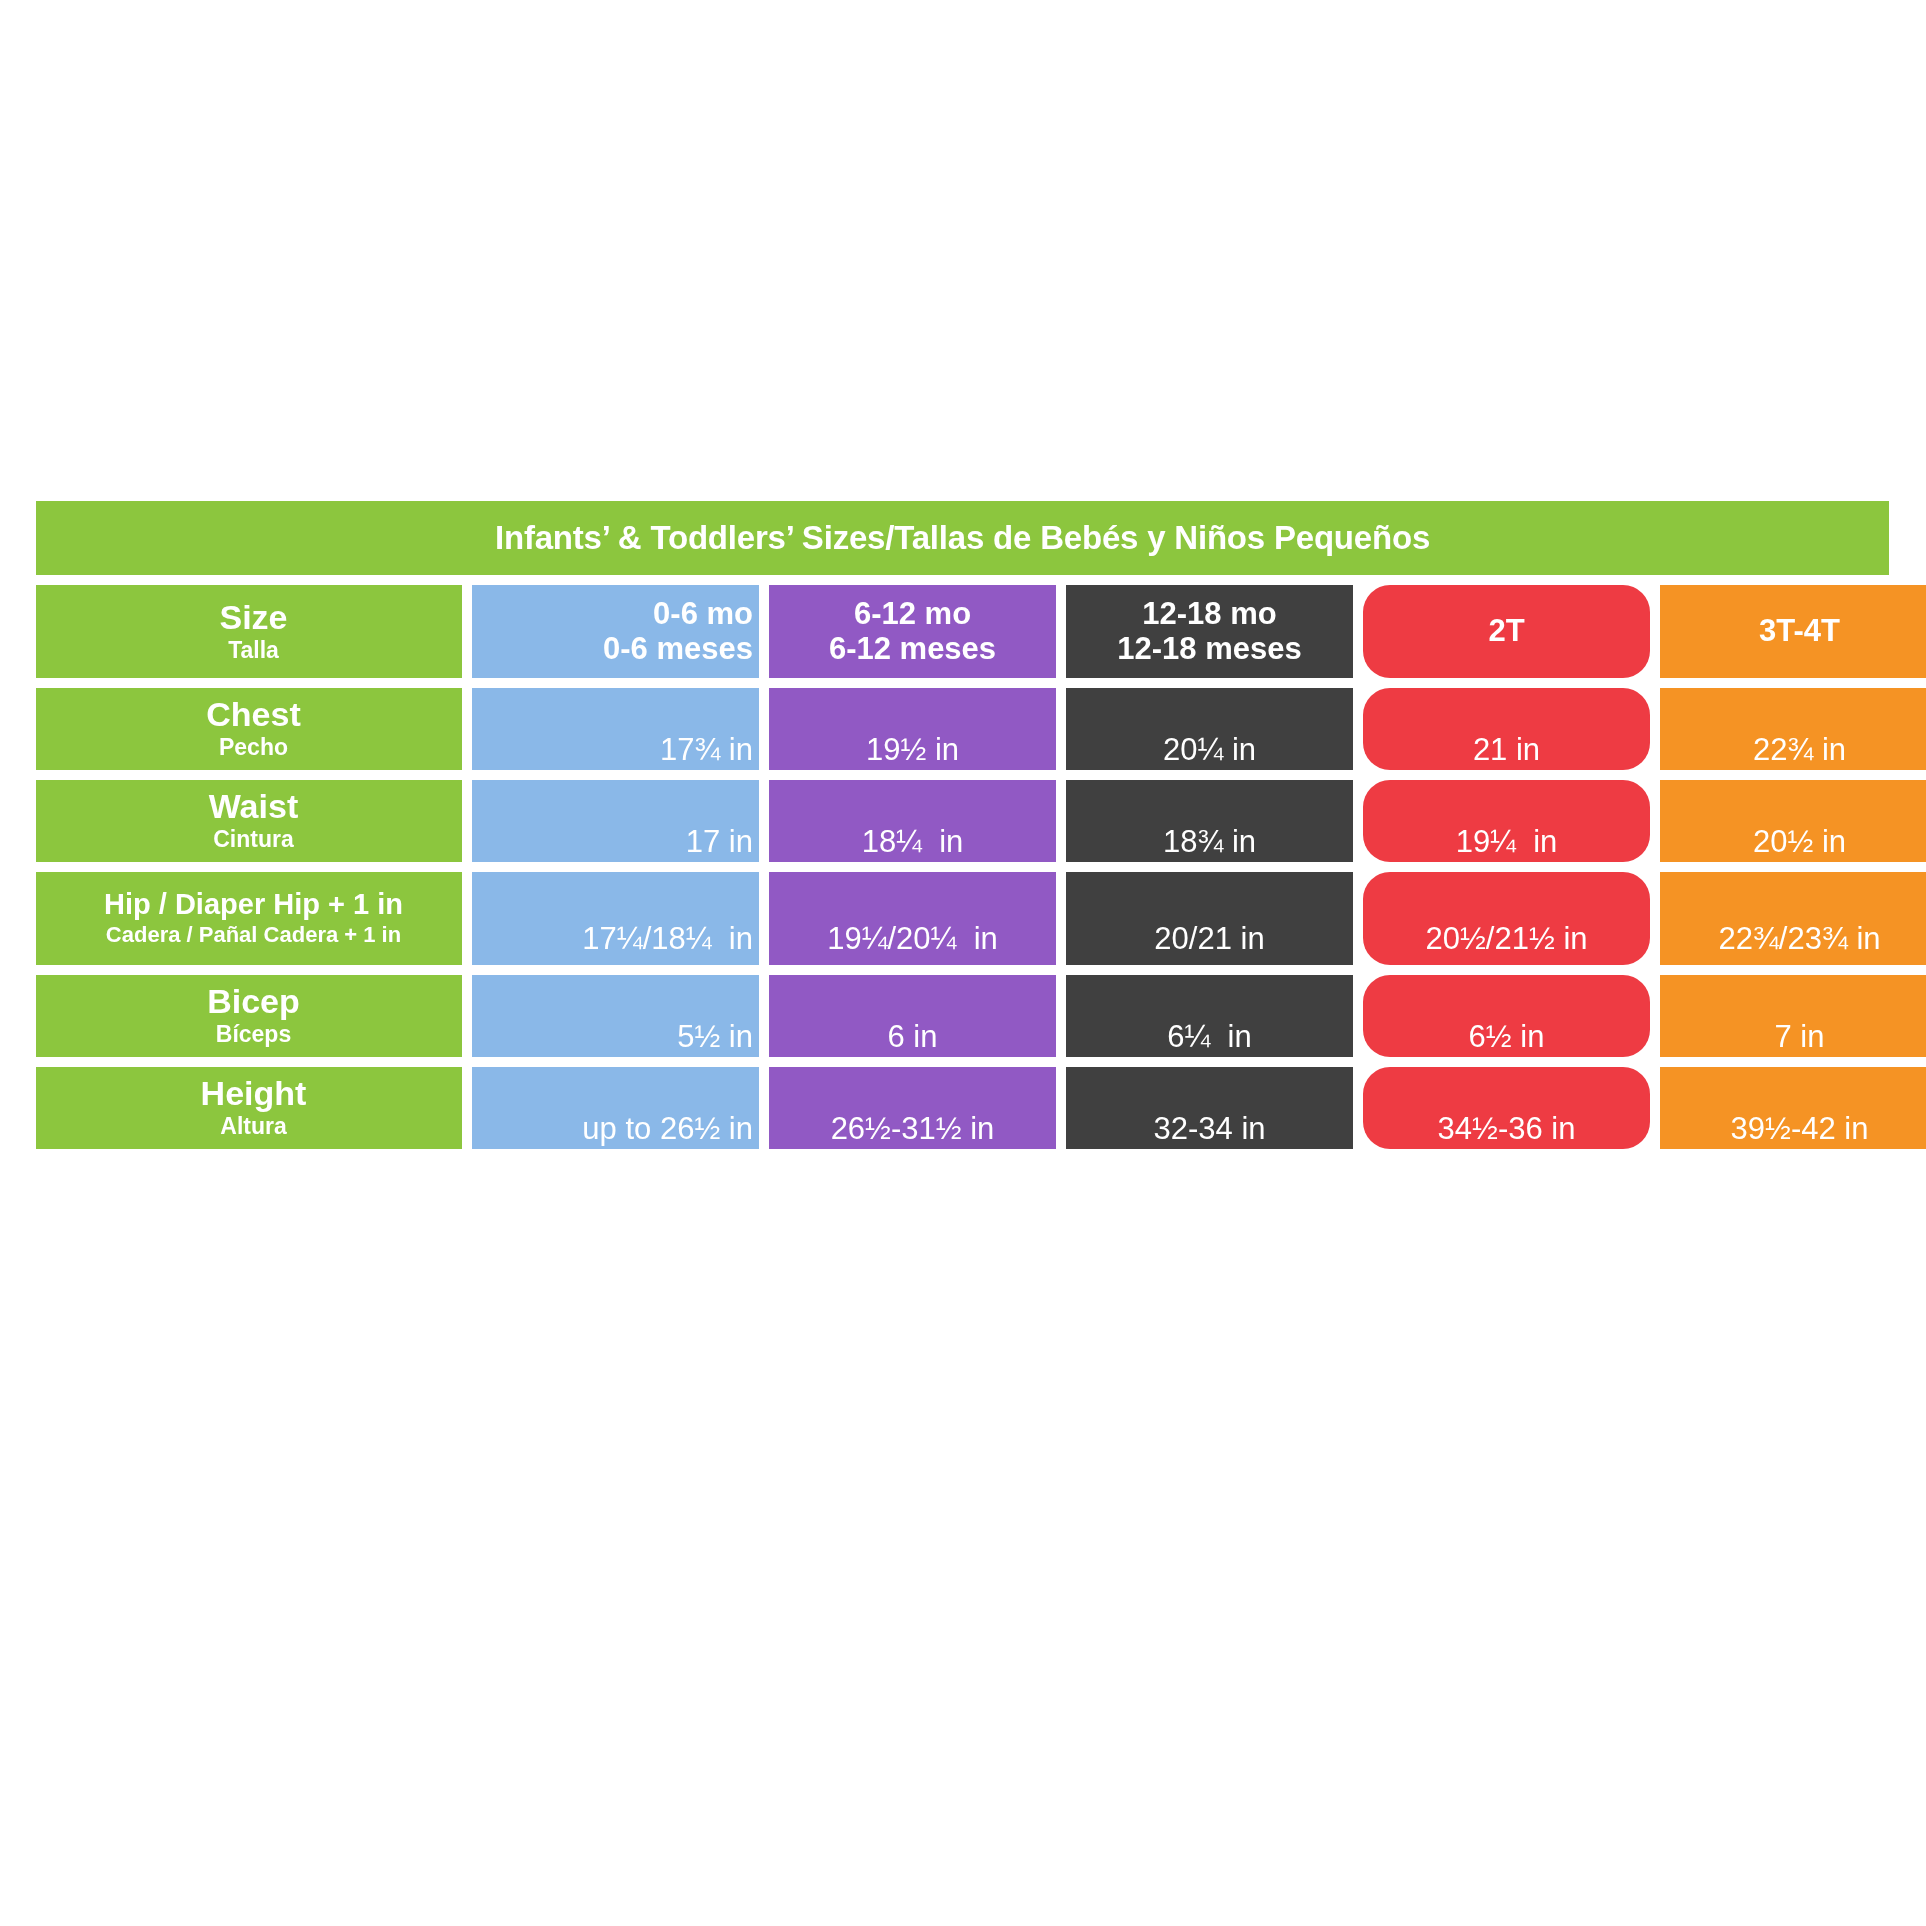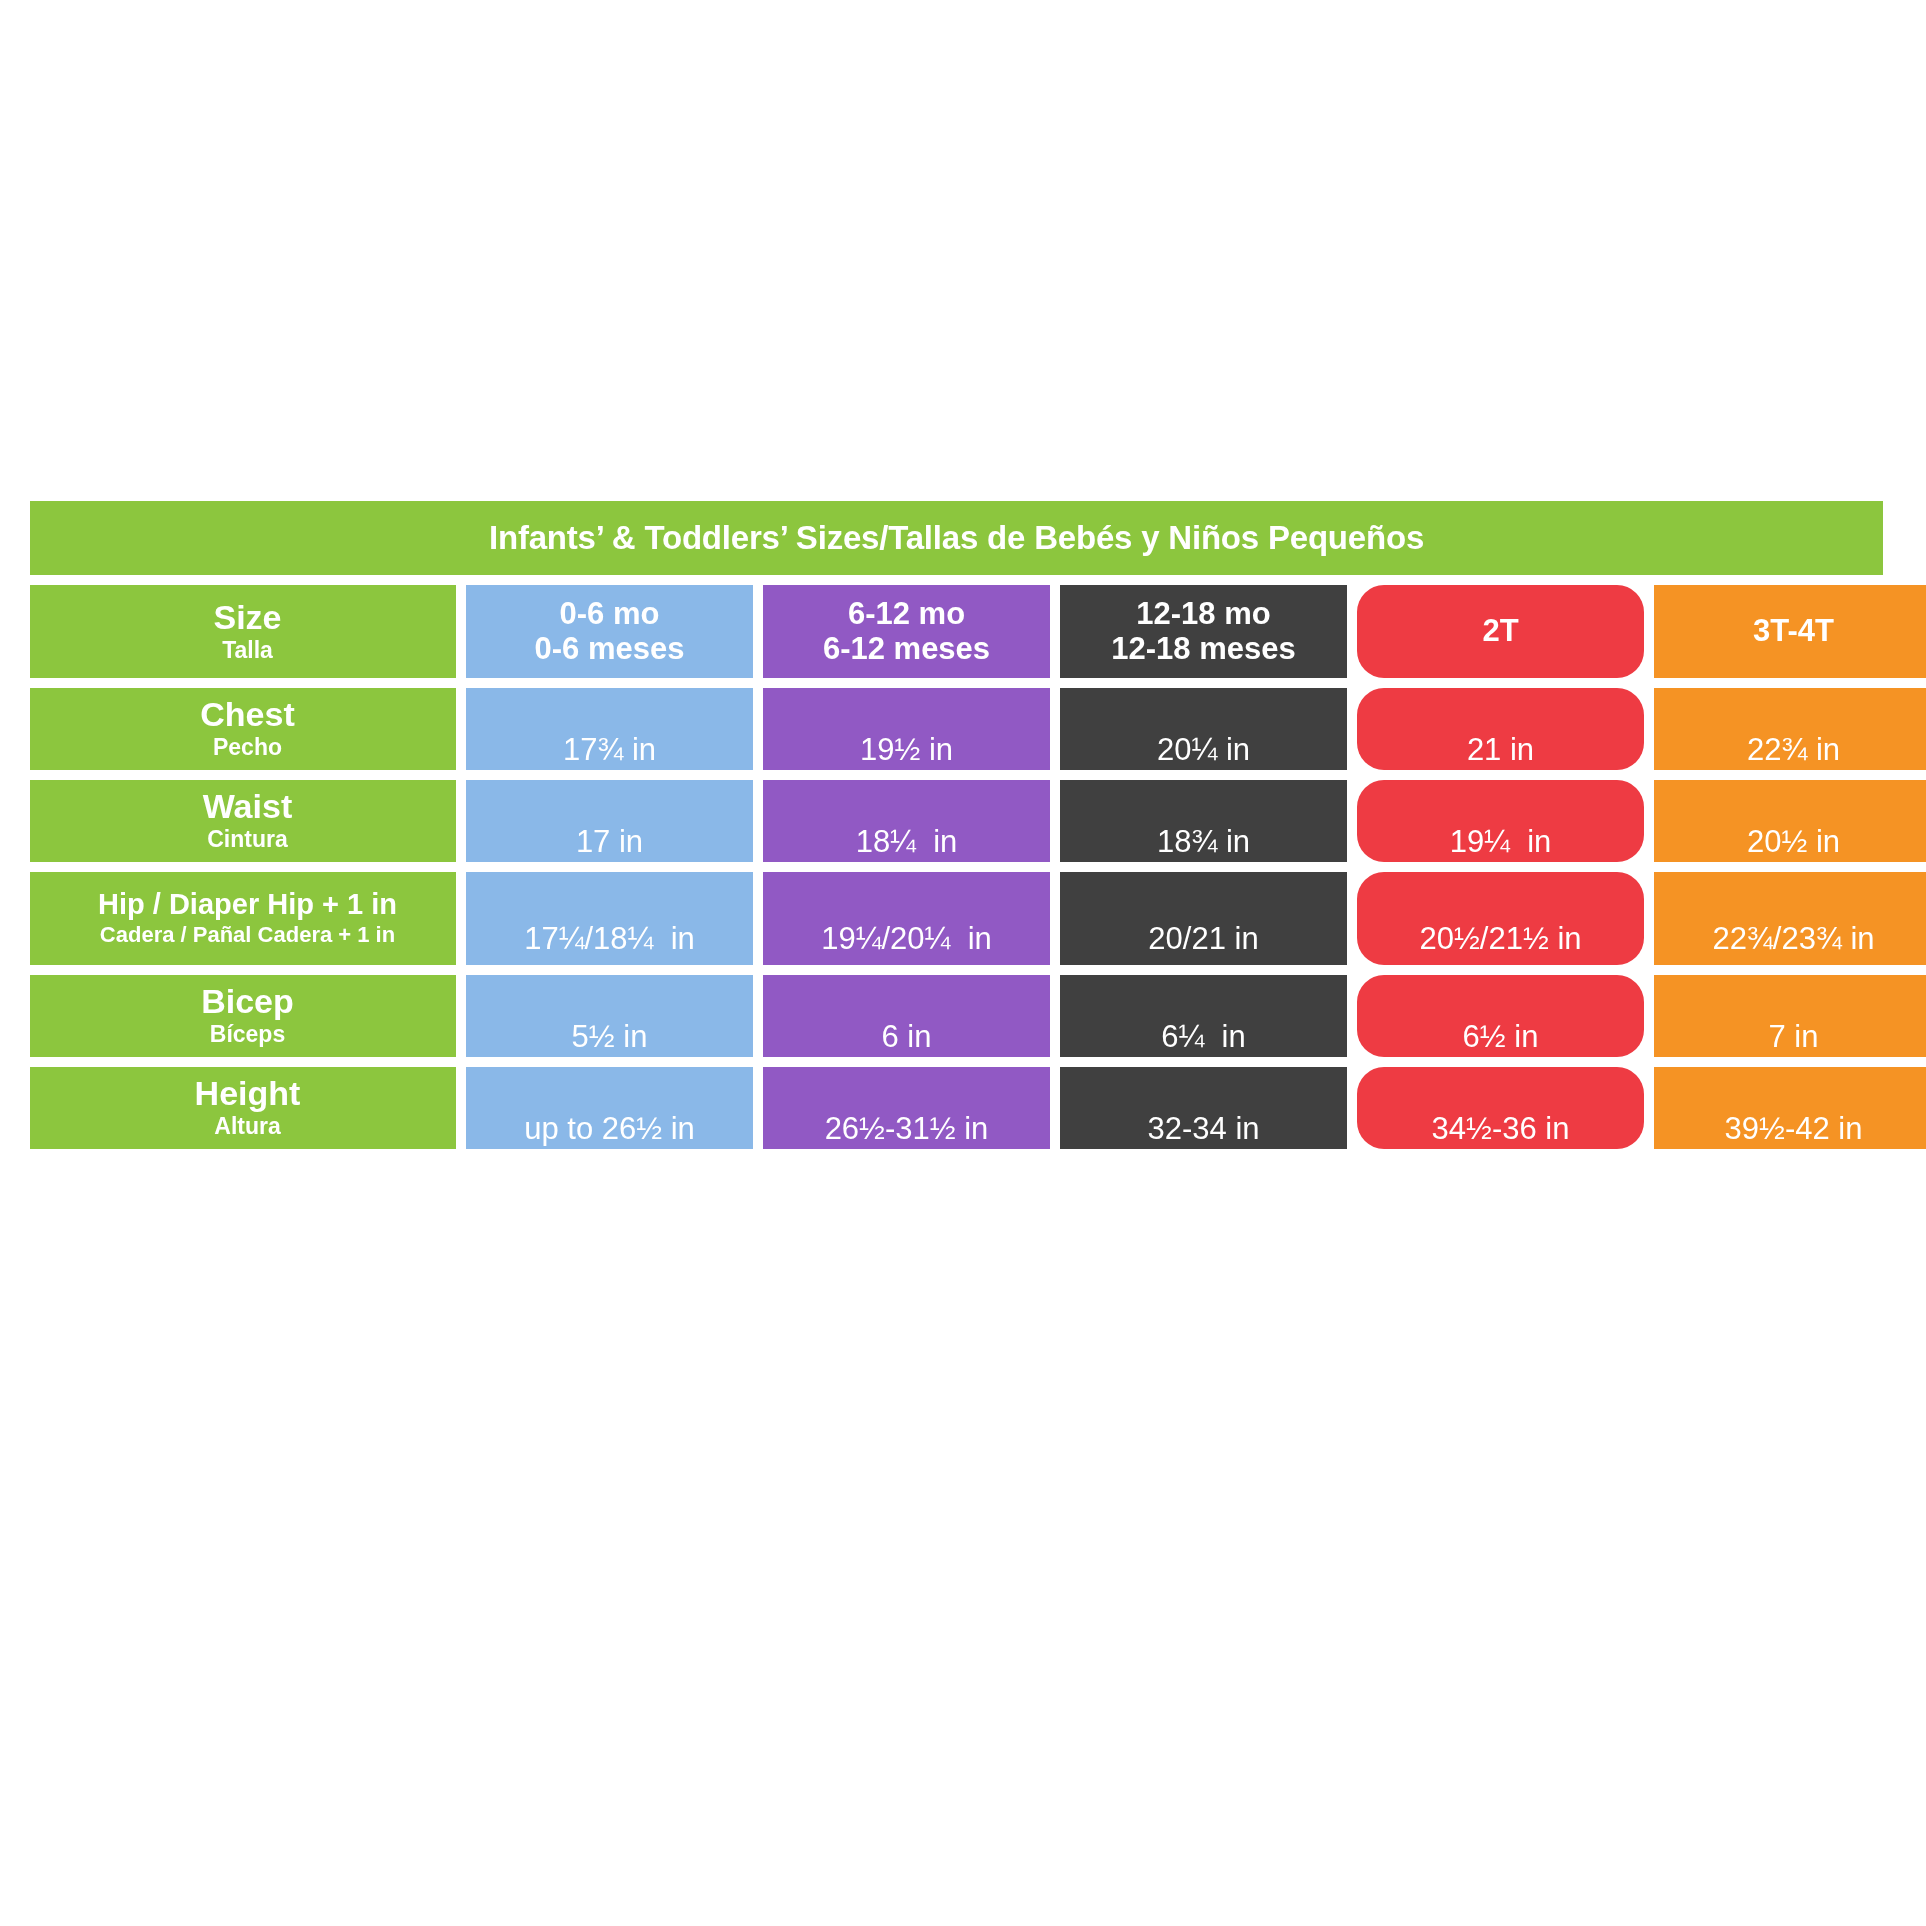--- a/index.html
+++ b/index.html
@@ -9,21 +9,21 @@
   }
   body {
     width: 1927px;
     height: 1927px;
     font-family: "Liberation Sans", sans-serif;
     overflow: hidden;
   }
 
   #chart-wrap {
     position: absolute;
-    left: 30px;
+    left: 36px;
     top: 501px;
     width: 1853px;
     height: 762px;
   }
 
   
   .title-bar {
     height: 74px;
     background: #8CC63E;
     display: flex;
@@ -93,21 +93,21 @@
   
   .cell.value .val {
     font-size: 31px;
     font-weight: normal;
     line-height: 1.1;
     white-space: pre;
     margin-top: 42px;
   }
 
   
-  .c-blue   { background: #8AB8E8; }
+  .c-blue   { background: #8AB8E8; align-items: flex-end; }
   .c-purple { background: #9159C4; }
   .c-pink   { background: #404040; }
   .c-red    { background: #EE3B43; border-radius: 27px; }
   .c-orange { background: #F59324; }
 
   
   .h-head  { height: 93px; }
   .h-data  { height: 82px; }
   .h-hip   { height: 93px; }
 </style>

